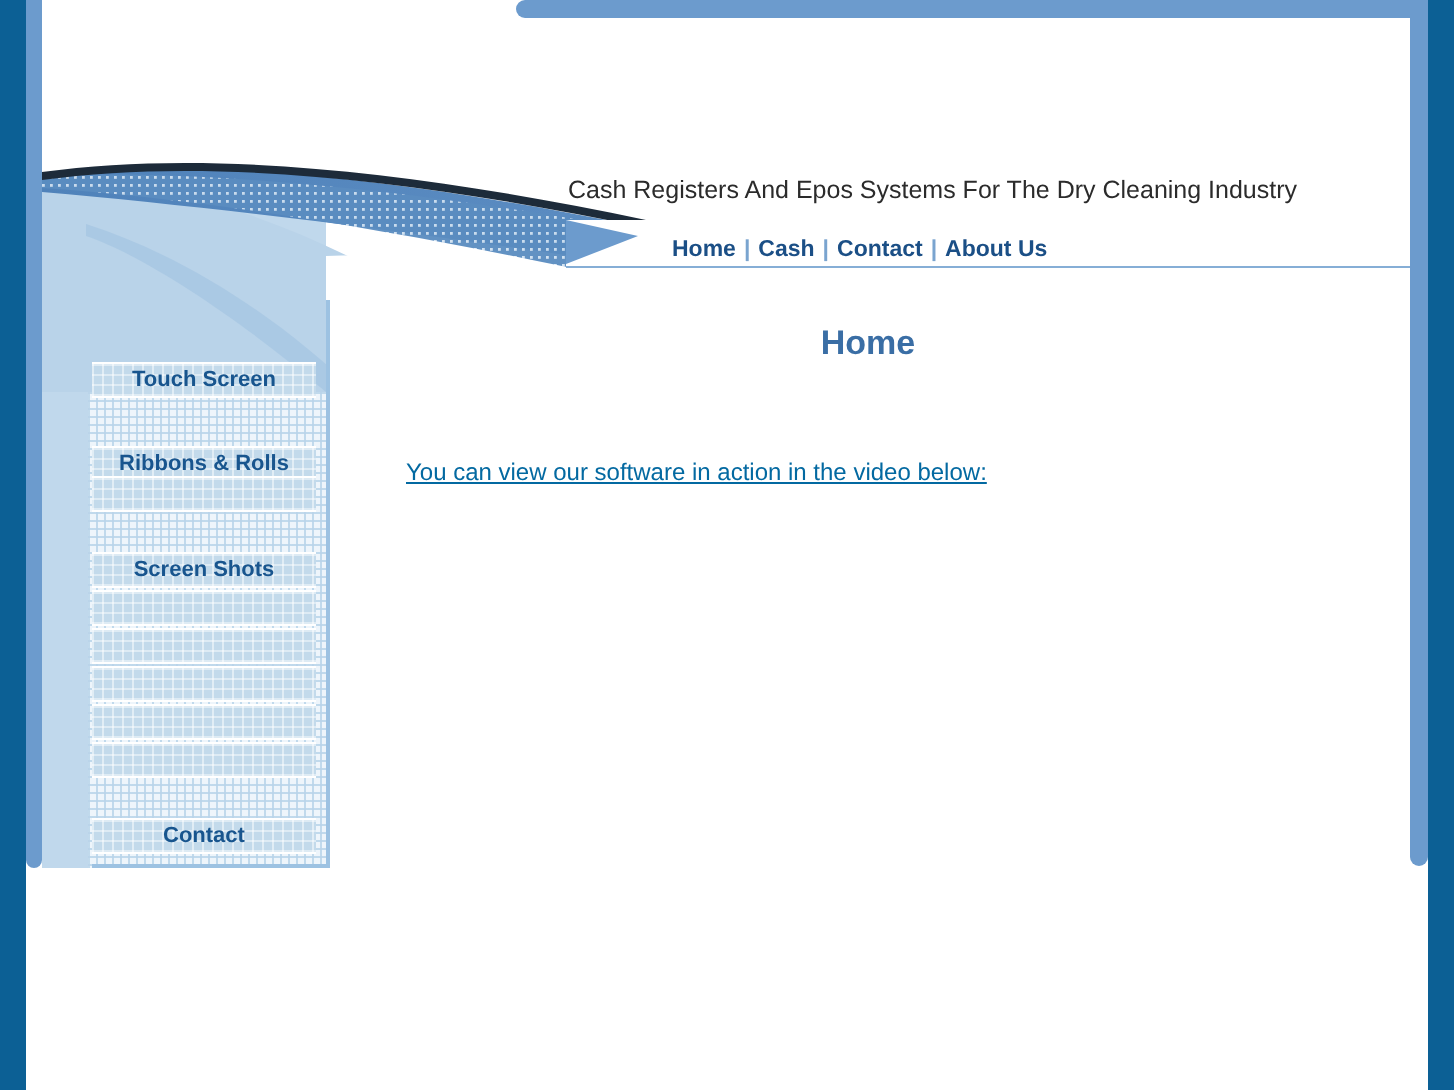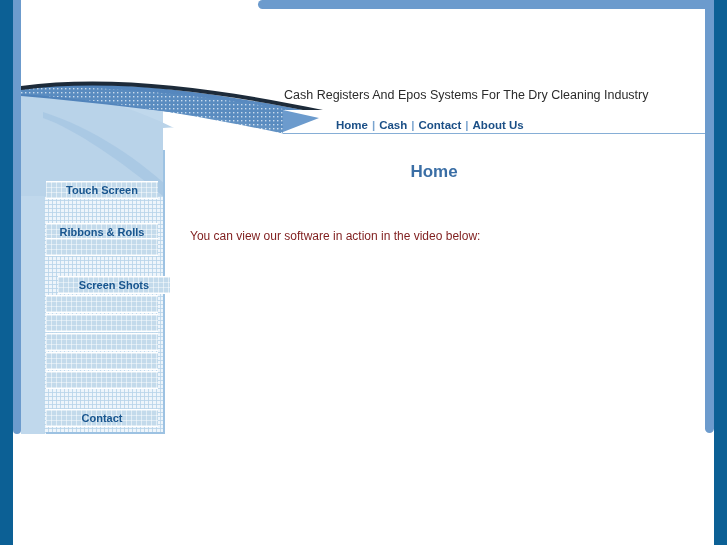--- a/index.html
+++ b/index.html
@@ -190,25 +190,26 @@
     left: 0;
     right: 0;
     top: 28px;
     text-align: center;
     font-size: 17px;
     font-weight: bold;
     color: #3a6ea5;
   }
   .body-text {
     position: absolute;
-    left: 27px;
+    left: 40px;
     top: 95px;
     font-size: 12px;
-    color: #7f1d1d;
-    white-space: nowrap;
+    color: #0369a1;
+    white-space: nowrap;
+    text-decoration: underline;
   }
 
   
   .sidebar {
     position: absolute;
     left: 46px;
     top: 150px;
     width: 119px;
     height: 284px;
     border-right: 2px solid #9dc2e2;
@@ -302,21 +303,21 @@
 
   <div class="content-panel">
     <div class="page-title">Home</div>
     <div class="body-text">You can view our software in action in the video below:</div>
   </div>
 
   <div class="sidebar" id="sidebar">
       <div class="sb-item" style="top: 31px;">Touch Screen</div>
       <div class="sb-item" style="top: 50px; margin-top: 23px;">Ribbons &amp; Rolls</div>
       <div class="sb-item blank" style="top: 88px;"></div>
-      <div class="sb-item" style="top: 126px; margin-left: 12px;">Screen Shots</div>
+      <div class="sb-item" style="top: 126px;">Screen Shots</div>
       <div class="sb-item blank" style="top: 145px;"></div>
       <div class="sb-item blank" style="top: 164px;"></div>
       <div class="sb-item blank" style="top: 183px;"></div>
       <div class="sb-item blank" style="top: 202px;"></div>
       <div class="sb-item blank" style="top: 221px;"></div>
       <div class="sb-item" style="top: 259px;">Contact</div>
     </div>
 
 </div>
 

